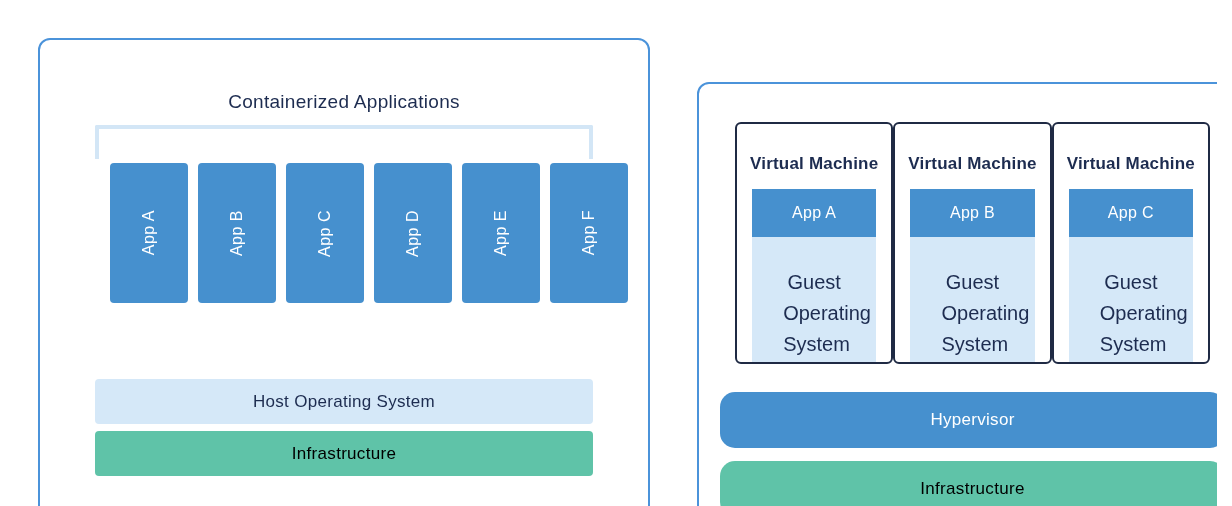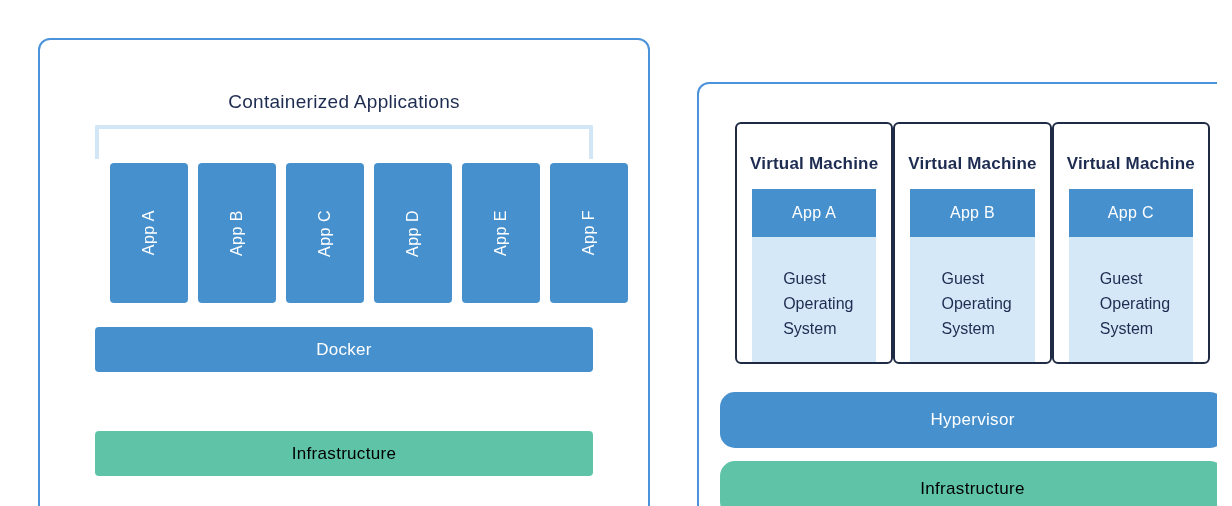--- a/index.html
+++ b/index.html
@@ -125,21 +125,22 @@
     font-size: 16px;
     letter-spacing: 0.3px;
   }
   .vm-guest {
     flex: 1;
     background: #d5e8f8;
     color: #1d2c50;
     display: flex;
     align-items: center;
     justify-content: center;
-    font-size: 16px;
+    text-align: center;
+    font-size: 20px;
     line-height: 1.55;
   }
   .vm-guest span { display: inline-block; max-width: 92px; }
   .layer-bar-r {
     position: absolute;
     left: 21px;
     width: 505px;
     height: 56px;
     border-radius: 15px;
     display: flex;
@@ -175,21 +176,21 @@
         <span class="vtext">App D</span>
       </div>
       <div class="app-bar">
         <span class="vtext">App E</span>
       </div>
       <div class="app-bar">
         <span class="vtext">App F</span>
       </div>
     </div>
 
-    <div class="layer-bar bar-blue pos-docker">Docker</div>
+    <div class="layer-bar bar-light pos-hostos">Host Operating System</div>
     <div class="layer-bar bar-green pos-infra-l">Infrastructure</div>
   </section>
 
   <section class="panel panel-right">
     <div class="vm-row">
 
       <div class="vm-card">
         <div class="vm-title">Virtual Machine</div>
         <div class="vm-app">App A</div>
         <div class="vm-guest">

